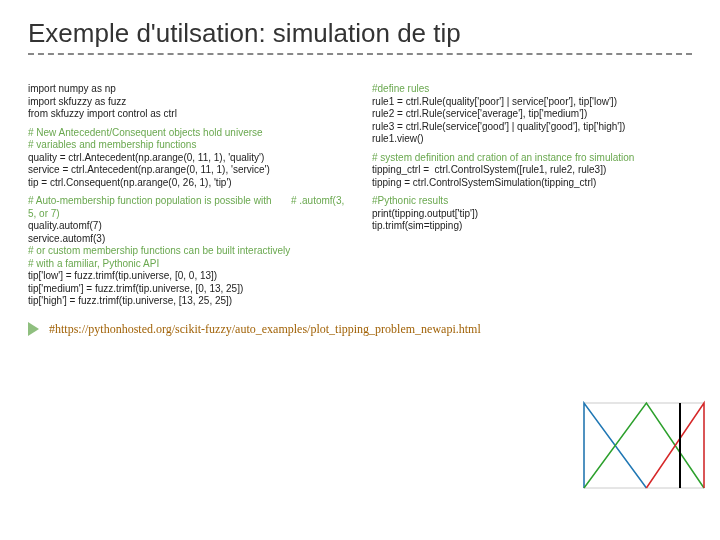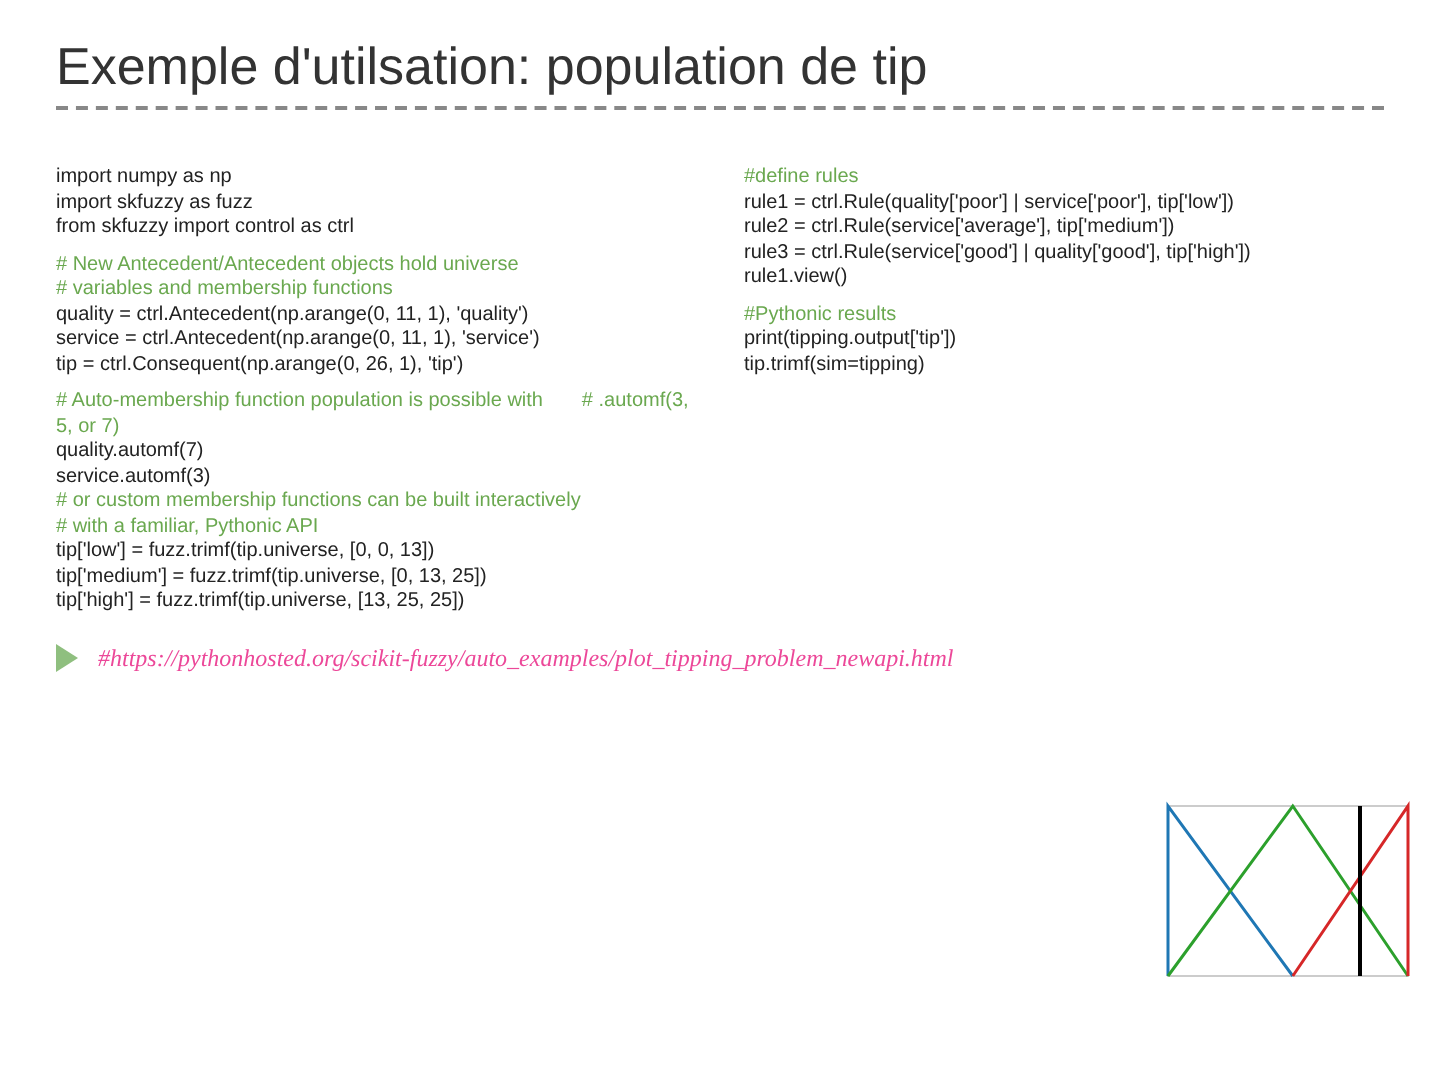--- a/index.html
+++ b/index.html
@@ -44,64 +44,66 @@
   }
   .arrow {
     width: 0; height: 0;
     border-top: 7px solid transparent;
     border-bottom: 7px solid transparent;
     border-left: 11px solid #8fbf7f;
   }
   .url {
     font-family: "Times New Roman", serif;
     font-size: 12px;
-    color: #ec4899;
-    font-style: italic;
+    color: #a16207;
   }
   .plot {
     position: absolute;
     right: 6px;
     bottom: 42px;
     width: 140px;
     height: 100px;
     background: #fff;
   }
   .plot svg { width: 100%; height: 100%; }
 </style>
 </head>
 <body>
 
-<h1 class="title">Exemple d'utilsation: population de tip</h1>
+<h1 class="title">Exemple d'utilsation: simulation de tip</h1>
 <hr class="hr">
 
 <div class="cols">
   <div class="col">
     <div class="block">import numpy as np
 import skfuzzy as fuzz
 from skfuzzy import control as ctrl</div>
-    <div class="block"><span class="comment"># New Antecedent/Antecedent objects hold universe
+    <div class="block"><span class="comment"># New Antecedent/Consequent objects hold universe
 # variables and membership functions</span>
 <span>quality = ctrl.Antecedent(np.arange(0, 11, 1), 'quality')
 service = ctrl.Antecedent(np.arange(0, 11, 1), 'service')
 tip = ctrl.Consequent(np.arange(0, 26, 1), 'tip')</span></div>
     <div class="block"><span class="comment"># Auto-membership function population is possible with       # .automf(3, 5, or 7)</span>
 <span>quality.automf(7)
 service.automf(3)</span>
 <span class="comment"># or custom membership functions can be built interactively
 # with a familiar, Pythonic API</span>
 <span>tip['low'] = fuzz.trimf(tip.universe, [0, 0, 13])
 tip['medium'] = fuzz.trimf(tip.universe, [0, 13, 25])
 tip['high'] = fuzz.trimf(tip.universe, [13, 25, 25])</span></div>
   </div>
   <div class="col">
     <div class="block"><span class="comment">#define rules</span>
 <span>rule1 = ctrl.Rule(quality['poor'] | service['poor'], tip['low'])
 rule2 = ctrl.Rule(service['average'], tip['medium'])
 rule3 = ctrl.Rule(service['good'] | quality['good'], tip['high'])
 rule1.view()</span></div>
+    <div class="block"><span class="comment"># system definition and cration of an instance fro simulation</span>
+<span>tipping_ctrl =  ctrl.ControlSystem([rule1, rule2, rule3])
+tipping = ctrl.ControlSystemSimulation(tipping_ctrl)</span></div>
     <div class="block"><span class="comment">#Pythonic results</span>
 <span>print(tipping.output['tip'])
 tip.trimf(sim=tipping)</span></div>
   </div>
 </div>
 
 <div class="footer">
   <div class="arrow"></div>
   <div class="url">#https://pythonhosted.org/scikit-fuzzy/auto_examples/plot_tipping_problem_newapi.html</div>
 </div>

